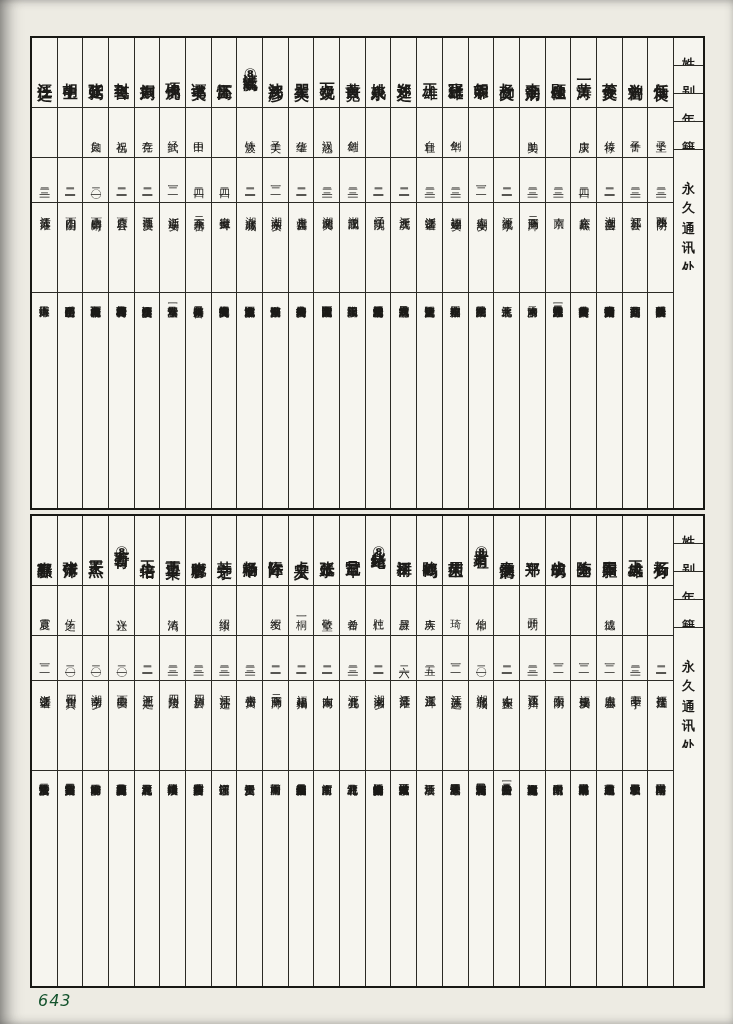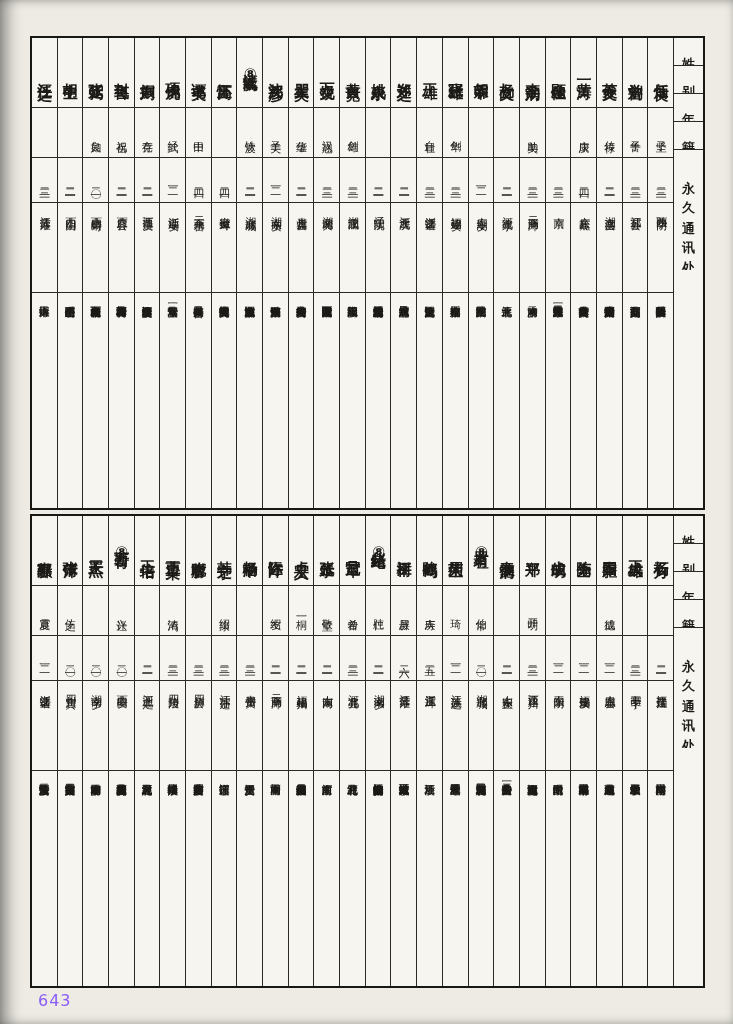--- a/index.html
+++ b/index.html
@@ -36,21 +36,21 @@
   .c-name{flex:0 0 70px;font-weight:700;font-size:15px;line-height:1;letter-spacing:1px;}
   .c-alias{flex:0 0 50px;font-size:11px;line-height:1;letter-spacing:1px;}
   .c-age{flex:0 0 45px;font-size:11px;line-height:1;letter-spacing:1px;}
   .c-native{flex:0 0 90px;font-size:11px;line-height:1.1;letter-spacing:1px;justify-content:flex-start;padding-top:5px;}
   .c-address{flex:1 1 auto;font-size:10.5px;line-height:1.08;justify-content:flex-start;padding-top:5px;border-bottom:none;}
   .header-cell{font-weight:700;font-size:13px;line-height:1;}
   .h-name,.h-alias,.h-age,.h-native{letter-spacing:9px;padding-top:9px;}
   .h-address{letter-spacing:20px;padding-top:20px;border-bottom:none;}
   .page-number{
     position:absolute;left:38px;top:991px;
-    font-size:16px;letter-spacing:1px;color:#8b5cf6;
+    font-size:16px;letter-spacing:1px;color:#14532d;font-style:italic;
   }
 </style>
 </head>
 <body>
 
 <div class="page">
   <div class="dtable" id="table-0">
       <div class="col header-col">
         <div class="cell header-cell h-name">姓名</div>
         <div class="cell header-cell h-alias">别号</div>

